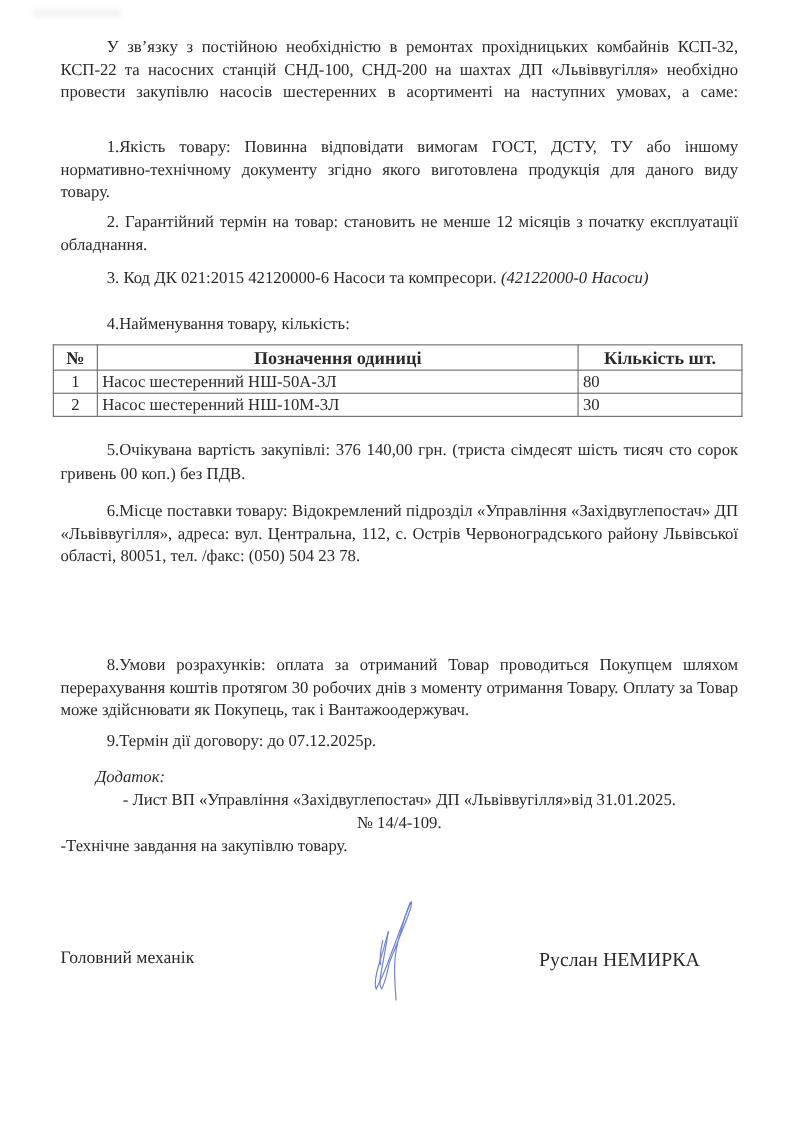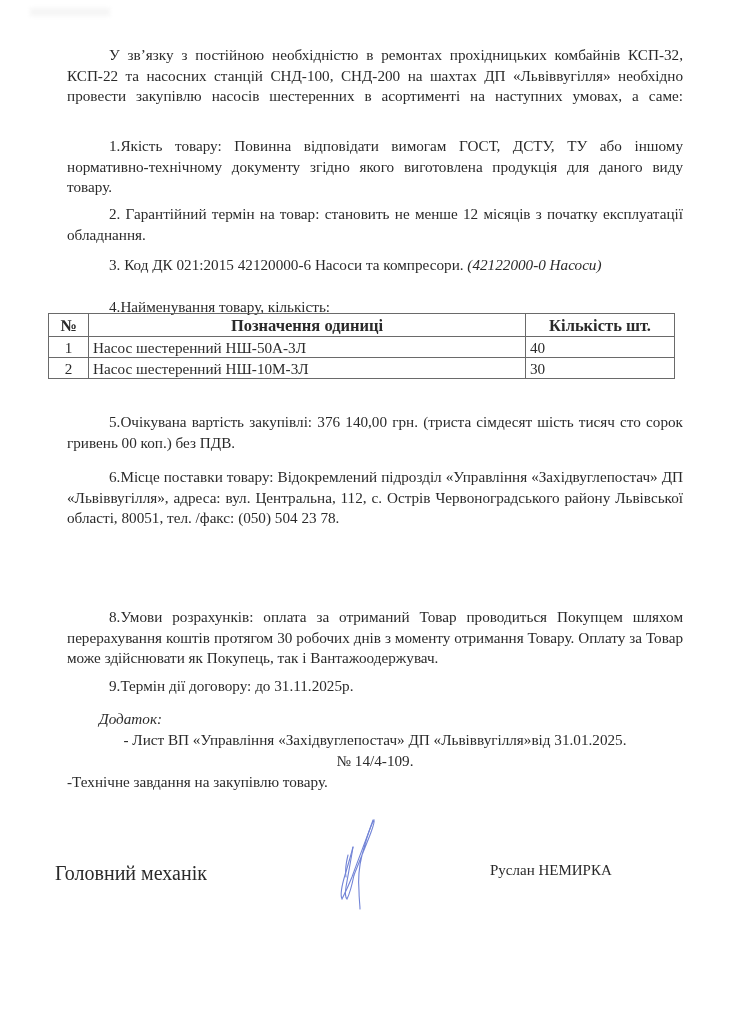--- a/index.html
+++ b/index.html
@@ -5,39 +5,39 @@
   html, body { margin: 0; padding: 0; }
   body {
     width: 732px; height: 1024px; background: #ffffff; overflow: hidden;
     font-family: "Liberation Serif", serif; color: #2a2a2a;
     position: relative;
   }
   .page { position: absolute; left: 0; top: 0; width: 732px; height: 1024px; }
   .p {
     position: absolute; left: 55px; width: 616px;
     font-size: 15.2px; line-height: 20.5px; text-align: justify;
-    margin: 12px;
+    margin: 0;
   }
   .p .ind { display: inline-block; width: 42px; }
   .j { text-align-last: justify; }
   .italic { font-style: italic; }
   table.items {
     position: absolute; left: 48px; top: 313px; width: 627px;
     border-collapse: collapse; font-size: 15.2px;
   }
   table.items td, table.items th {
     border: 1px solid #6a6a6a; padding: 0 4px; height: 20px; line-height: 19px;
   }
   table.items th { font-weight: bold; font-size: 16.5px; height: 22px; }
   .c-num { width: 31px; text-align: center; }
   .c-qty { width: 140px; }
   .c-name { text-align: left; }
   th.c-name { text-align: center; }
-  .sig-role { position: absolute; left: 55px; top: 862px; font-size: 20px; }
-  .sig-name { position: absolute; left: 490px; top: 862px; font-size: 15px; }
+  .sig-role { position: absolute; left: 55px; top: 862px; font-size: 16px; }
+  .sig-name { position: absolute; left: 490px; top: 862px; font-size: 18px; }
   .signature { position: absolute; left: 318px; top: 815px; width: 80px; height: 95px; }
   .smudge { position: absolute; left: 30px; top: 8px; width: 80px; height: 8px; opacity: 0.08; background: #888; filter: blur(2px); }
 </style>
 </head>
 <body>
 
 <div class="page">
   <div class="smudge"></div>
 
   <p class="p j" style="top:33px;"><span class="ind"></span><span>У зв’язку з постійною необхідністю в ремонтах прохідницьких комбайнів КСП-32, КСП-22 та насосних станцій СНД-100, СНД-200 на шахтах ДП «Львіввугілля» необхідно провести закупівлю насосів шестеренних в асортименті на наступних умовах, а саме:</span></p>
@@ -53,38 +53,38 @@
   <table class="items">
     <tbody>
         <tr>
       <th class="c-num">№</th>
       <th class="c-name">Позначення одиниці</th>
       <th class="c-qty">Кількість  шт.</th>
     </tr>
     <tr>
       <td class="c-num">1</td>
       <td class="c-name">Насос шестеренний НШ-50А-3Л</td>
-      <td class="c-qty">40</td>
+      <td class="c-qty">80</td>
     </tr>
     <tr>
       <td class="c-num">2</td>
       <td class="c-name">Насос шестеренний НШ-10М-3Л</td>
       <td class="c-qty">30</td>
     </tr>
   </tbody>
     </table>
 
   <p class="p" style="top:400px;"><span class="ind"></span><span>5.Очікувана вартість закупівлі:  376 140,00 грн. (триста сімдесят шість тисяч сто сорок гривень 00 коп.) без ПДВ.</span></p>
 
   <p class="p" style="top:455px;"><span class="ind"></span><span>6.Місце поставки товару: Відокремлений підрозділ «Управління «Західвуглепостач» ДП «Львіввугілля», адреса: вул. Центральна, 112, с. Острів Червоноградського району Львівської області, 80051, тел. /факс: (050) 504 23 78.</span></p>
 
 
   <p class="p" style="top:595px;"><span class="ind"></span><span>8.Умови розрахунків: оплата  за отриманий  Товар проводиться Покупцем шляхом перерахування коштів протягом 30 робочих днів з моменту отримання Товару. Оплату за Товар може здійснювати як Покупець, так і Вантажоодержувач.</span></p>
 
-  <p class="p" style="top:664px;"><span class="ind"></span><span>9.Термін дії договору:  до 31.11.2025р.</span></p>
+  <p class="p" style="top:664px;"><span class="ind"></span><span>9.Термін дії договору:  до 07.12.2025р.</span></p>
 
   <p class="p italic" style="top:697px;"><span class="ind" style="width:32px"></span><span>Додаток:</span></p>
   <p class="p" style="top:718px; text-align:center;">- Лист  ВП «Управління «Західвуглепостач»  ДП «Львіввугілля»від 31.01.2025.</p>
   <p class="p" style="top:739px; text-align:center;">№ 14/4-109.</p>
   <p class="p" style="top:760px; text-align:left;">-Технічне завдання на закупівлю товару.</p>
 
   <div class="sig-role">Головний механік</div>
 
   <svg class="signature" viewBox="0 0 80 95">
     <g fill="none" stroke="#5a6fd0" stroke-width="1.1" stroke-linecap="round" opacity="0.85">

